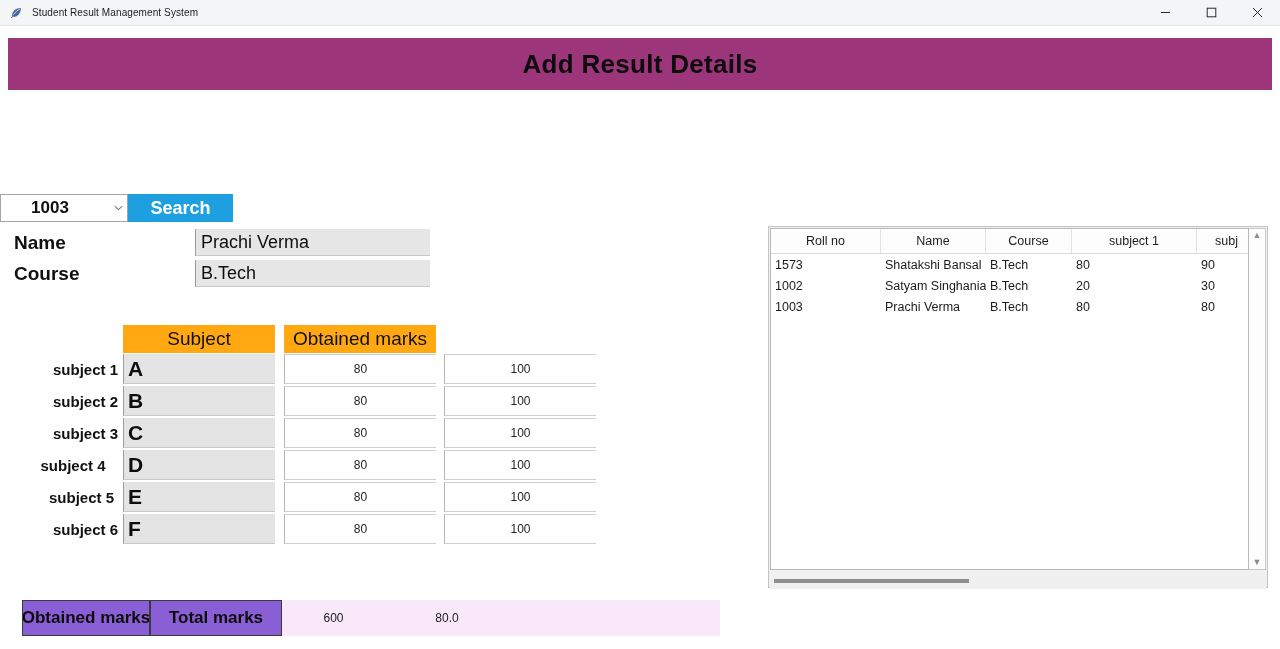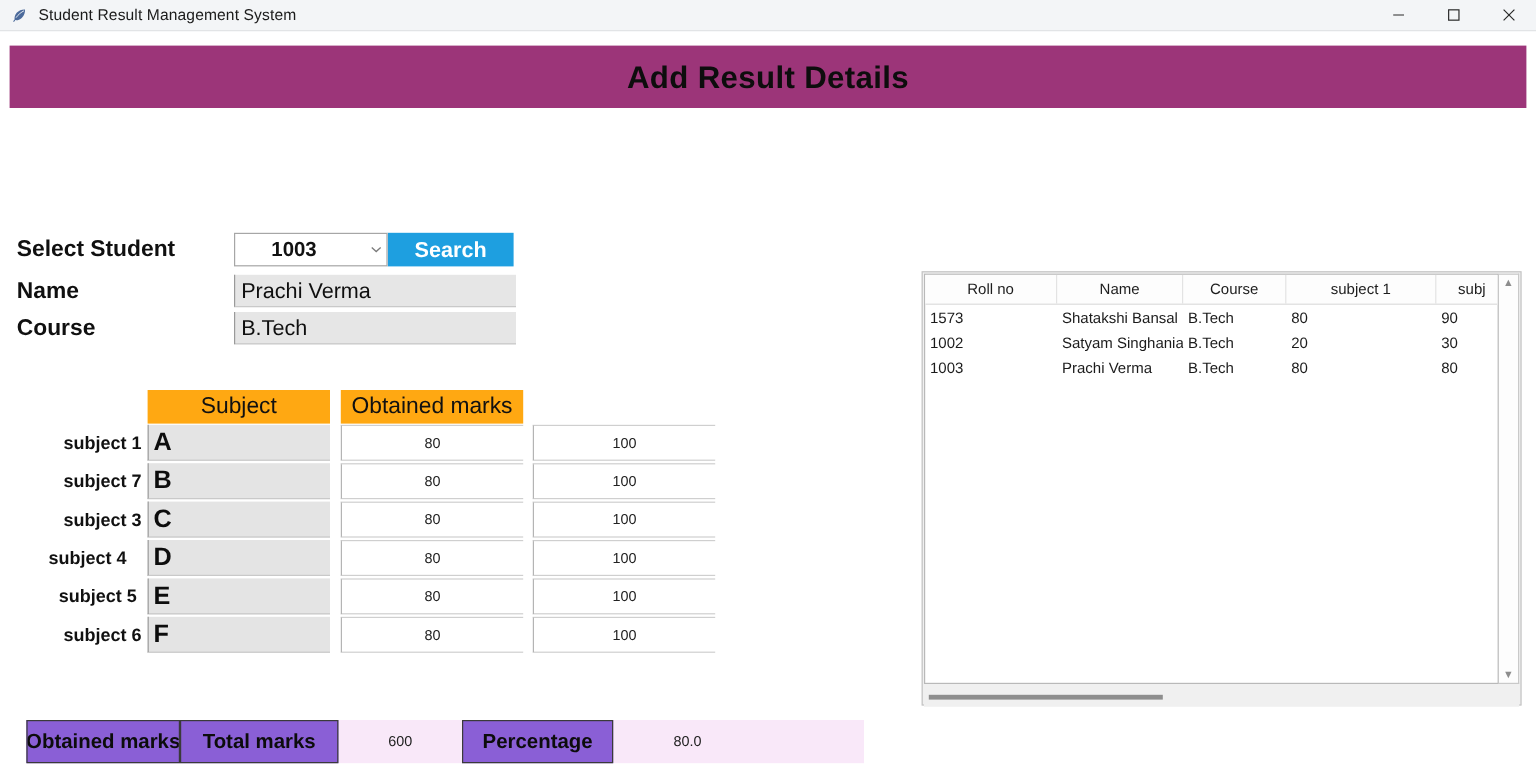--- a/index.html
+++ b/index.html
@@ -20,21 +20,21 @@
     align-items: center;
     border-bottom: 1px solid #e2e4e6;
     position: relative;
   }
   .tb-icon {
     width: 16px; height: 16px;
     margin-left: 8px; margin-right: 8px;
     display: flex; align-items: center; justify-content: center;
   }
   .tb-title {
-    font-size: 13px;
+    font-size: 10px;
     color: #1b1b1b;
     letter-spacing: .1px;
   }
   .winbtns { margin-left: auto; display: flex; height: 26px; }
   .winbtn {
     width: 46px; height: 26px;
     display: flex; align-items: center; justify-content: center;
     color: #2b2b2b;
   }
   .winbtn svg { display: block; }
@@ -294,21 +294,20 @@
   </div>
 </div>
 
 <div class="banner">
   <div class="banner-title">Add Result Details</div>
 </div>
 
 <div class="stage">
 
   <div class="form-row" style="left:0; top:104px;">
-    <div class="form-label">Select Student</div>
     <div class="combo">
       <span class="combo-val">1003</span>
       <span class="combo-arrow">
         <svg width="9" height="6" viewBox="0 0 9 6">
             <path d="M.8 1.2L4.5 4.6 8.2 1.2" stroke="#7c7c7c" stroke-width="1.1" fill="none"></path>
           </svg>
       </span>
     </div>
     <div class="search-btn">Search</div>
   </div>
@@ -324,21 +323,21 @@
   </div>
 
   <div class="hdr" style="left:123px; top:235px; width:152px;">Subject</div>
   <div class="hdr" style="left:284px; top:235px; width:152px;">Obtained marks</div>
 
   <div id="marks-rows">
       <div class="row-label" style="left: 28px; top: 271px;">subject 1</div>
       <div class="subj-input" style="left: 123px; top: 264px; width: 152px;">A</div>
       <div class="mark-input" style="left: 284px; top: 264px; width: 152px;">80</div>
       <div class="mark-input" style="left: 444px; top: 264px; width: 152px;">100</div>
-      <div class="row-label" style="left: 28px; top: 303px;">subject 7</div>
+      <div class="row-label" style="left: 28px; top: 303px;">subject 2</div>
       <div class="subj-input" style="left: 123px; top: 296px; width: 152px;">B</div>
       <div class="mark-input" style="left: 284px; top: 296px; width: 152px;">80</div>
       <div class="mark-input" style="left: 444px; top: 296px; width: 152px;">100</div>
       <div class="row-label" style="left: 28px; top: 335px;">subject 3</div>
       <div class="subj-input" style="left: 123px; top: 328px; width: 152px;">C</div>
       <div class="mark-input" style="left: 284px; top: 328px; width: 152px;">80</div>
       <div class="mark-input" style="left: 444px; top: 328px; width: 152px;">100</div>
       <div class="row-label" style="left: 28px; top: 367px; text-align: center;">subject 4</div>
       <div class="subj-input" style="left: 123px; top: 360px; width: 152px;">D</div>
       <div class="mark-input" style="left: 284px; top: 360px; width: 152px;">80</div>
@@ -350,21 +349,20 @@
       <div class="row-label" style="left: 28px; top: 431px;">subject 6</div>
       <div class="subj-input" style="left: 123px; top: 424px; width: 152px;">F</div>
       <div class="mark-input" style="left: 284px; top: 424px; width: 152px;">80</div>
       <div class="mark-input" style="left: 444px; top: 424px; width: 152px;">100</div>
     </div>
 
   <div class="summary">
     <div class="sum-btn" style="width:128px;">Obtained marks</div>
     <div class="sum-btn" style="width:132px;">Total marks</div>
     <div class="sum-val" style="width:103px;">600</div>
-    <div class="sum-btn" style="width:126px;">Percentage</div>
     <div class="sum-val" style="width:124px;">80.0</div>
   </div>
 
   <div class="tv-wrap">
     <div class="tv-inner">
       <div class="tv-main">
         <div class="tv-head" id="tv-head">
             <div class="tv-th" style="width: 110px;">Roll no</div>
             <div class="tv-th" style="width: 105px;">Name</div>
             <div class="tv-th" style="width: 86px;">Course</div>

